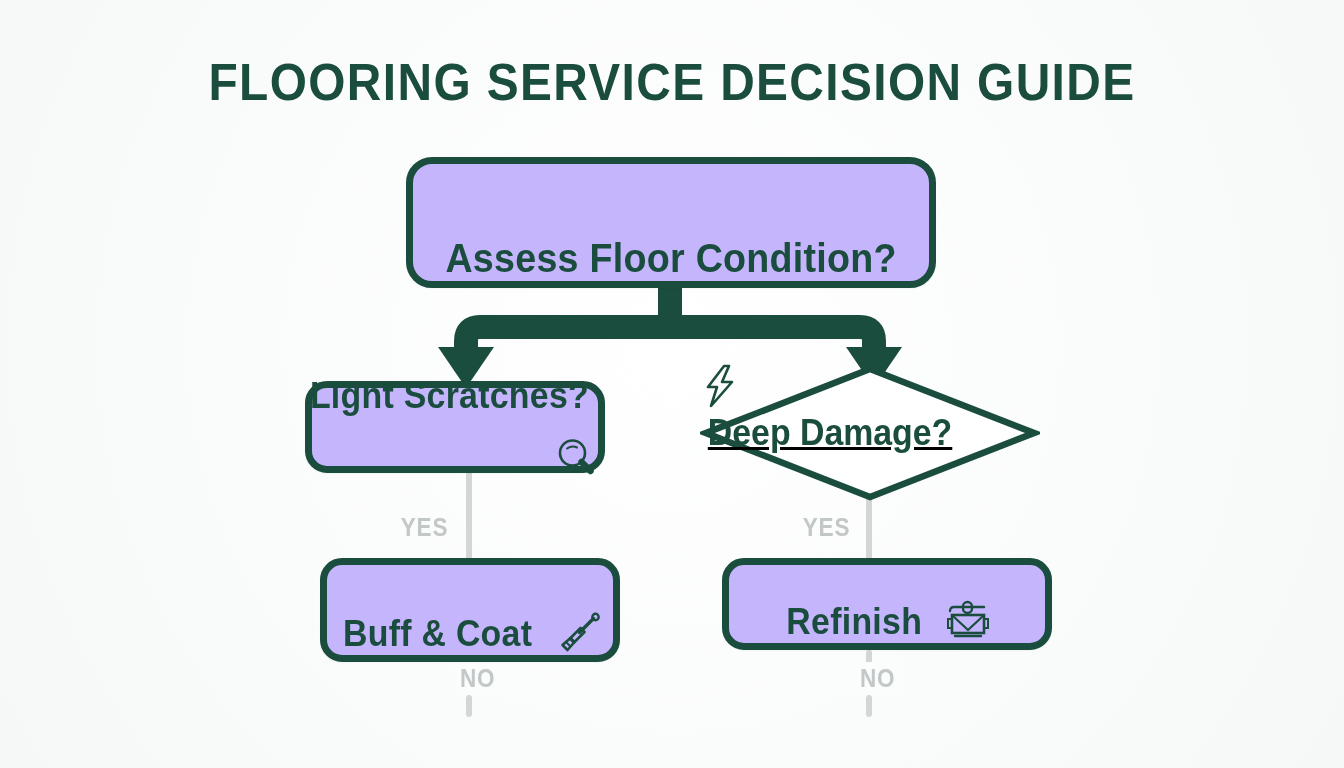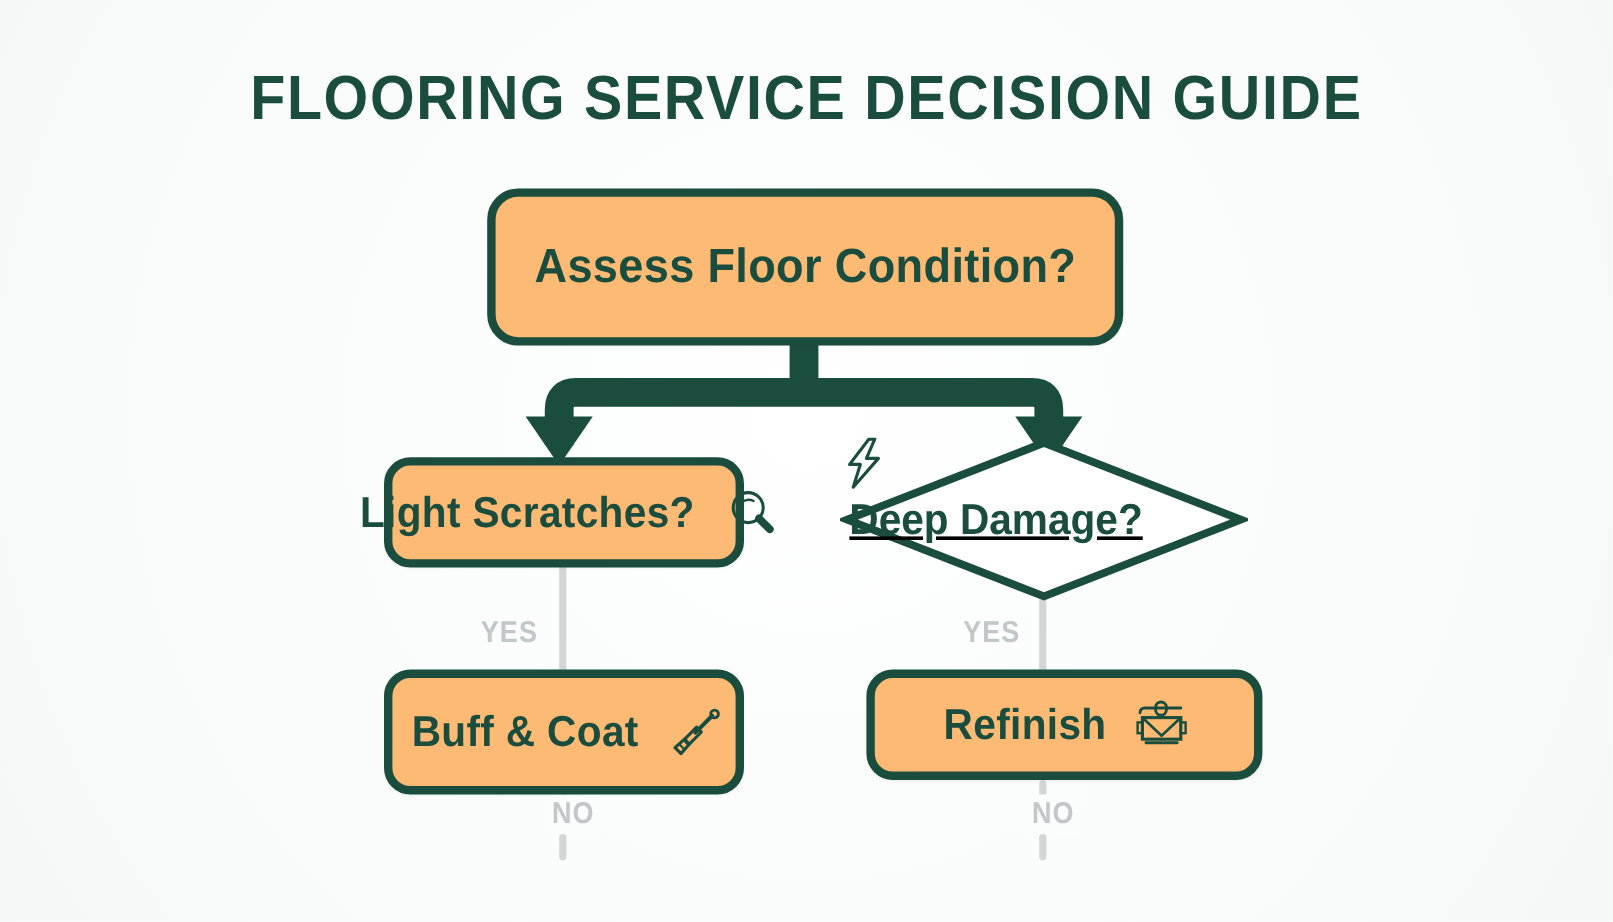--- a/index.html
+++ b/index.html
@@ -30,44 +30,44 @@
     letter-spacing:1.5px;
     transform:scaleX(0.92);
     transform-origin:center;
     white-space:nowrap;
   }
 
   
   .node{
     position:absolute;
     box-sizing:border-box;
-    background:#fdba74;
+    background:#c4b5fd;
     border:7px solid #1b4d3e;
     border-radius:22px;
     display:flex;
-    align-items:center;
+    align-items:flex-end;
     justify-content:center;
     gap:18px;
     z-index:5;
     box-shadow:0 1px 2px rgba(0,0,0,0.04);
   }
   .node .label{
     color:#1b4d3e;
     font-family:"Liberation Sans Narrow","Liberation Sans",sans-serif;
     font-weight:bold;
     font-size:36px;
     letter-spacing:0.3px;
     transform:scaleX(0.94);
     transform-origin:center;
     white-space:nowrap;
   }
 
   #node-assess{ left:406px; top:157px; width:530px; height:131px; border-radius:26px;}
   #node-assess .label{ font-size:40px;}
-  #node-light{ left:320px; top:381px; width:300px; height:92px;}
+  #node-light{ left:305px; top:381px; width:300px; height:92px;flex-direction:column;}
   #node-buff{  left:320px; top:558px; width:300px; height:104px;}
   #node-refinish{ left:722px; top:558px; width:330px; height:92px;}
 
   
   .diamond-wrap{
     position:absolute;
     left:700px; top:363px;
     width:340px; height:140px;
     z-index:5;
   }

